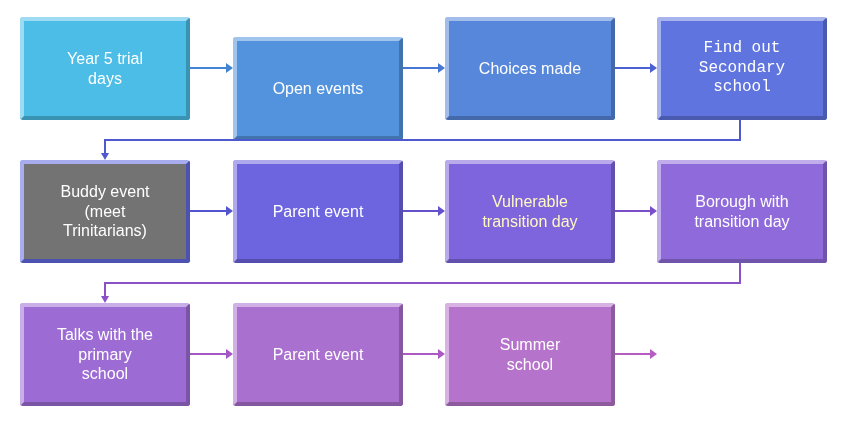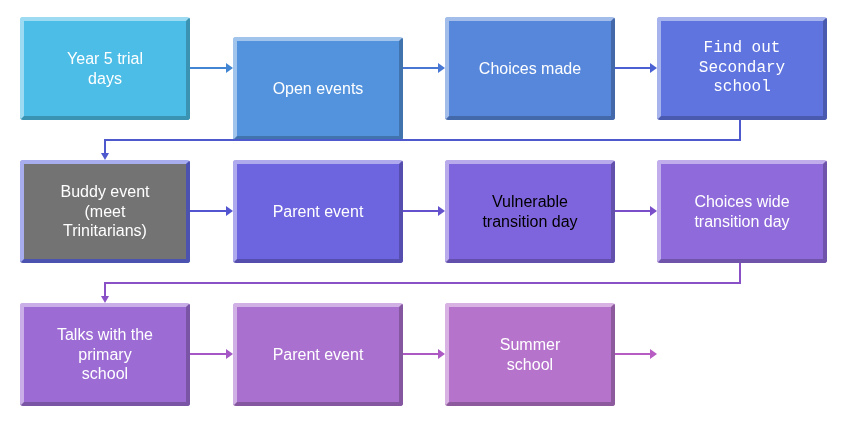--- a/index.html
+++ b/index.html
@@ -73,26 +73,26 @@
   </div>
 
   <div class="node r1 c0" style="background-color: #737373; border-color: rgb(168, 173, 239) rgb(75, 82, 176) rgb(75, 82, 176) rgb(168, 173, 239); color: rgb(255, 255, 255);">
     <span class="label">Buddy event
 (meet
 Trinitarians)</span>
   </div>
   <div class="node r1 c1" style="background-color: rgb(109, 100, 223); border-color: rgb(175, 170, 237) rgb(85, 78, 174) rgb(85, 78, 174) rgb(175, 170, 237); color: rgb(255, 255, 255);">
     <span class="label">Parent event</span>
   </div>
-  <div class="node r1 c2" style="background-color: rgb(127, 101, 221); border-color: rgb(185, 170, 236) rgb(99, 79, 172) rgb(99, 79, 172) rgb(185, 170, 236); color: #000000;">
+  <div class="node r1 c2" style="background-color: rgb(127, 101, 221); border-color: rgb(185, 170, 236) rgb(99, 79, 172) rgb(99, 79, 172) rgb(185, 170, 236); color: #fef9c3;">
     <span class="label">Vulnerable
 transition day</span>
   </div>
   <div class="node r1 c3" style="background-color: rgb(143, 106, 218); border-color: rgb(193, 173, 235) rgb(112, 83, 170) rgb(112, 83, 170) rgb(193, 173, 235); color: rgb(255, 255, 255);">
-    <span class="label">Choices wide
+    <span class="label">Borough with
 transition day</span>
   </div>
 
   <div class="node r2 c0" style="background-color: rgb(156, 108, 212); border-color: rgb(201, 174, 231) rgb(122, 84, 165) rgb(122, 84, 165) rgb(201, 174, 231); color: rgb(255, 255, 255);">
     <span class="label">Talks with the
 primary
 school</span>
   </div>
   <div class="node r2 c1" style="background-color: rgb(170, 112, 207); border-color: rgb(208, 176, 229) rgb(133, 87, 161) rgb(133, 87, 161) rgb(208, 176, 229); color: rgb(255, 255, 255);">
     <span class="label">Parent event</span>

